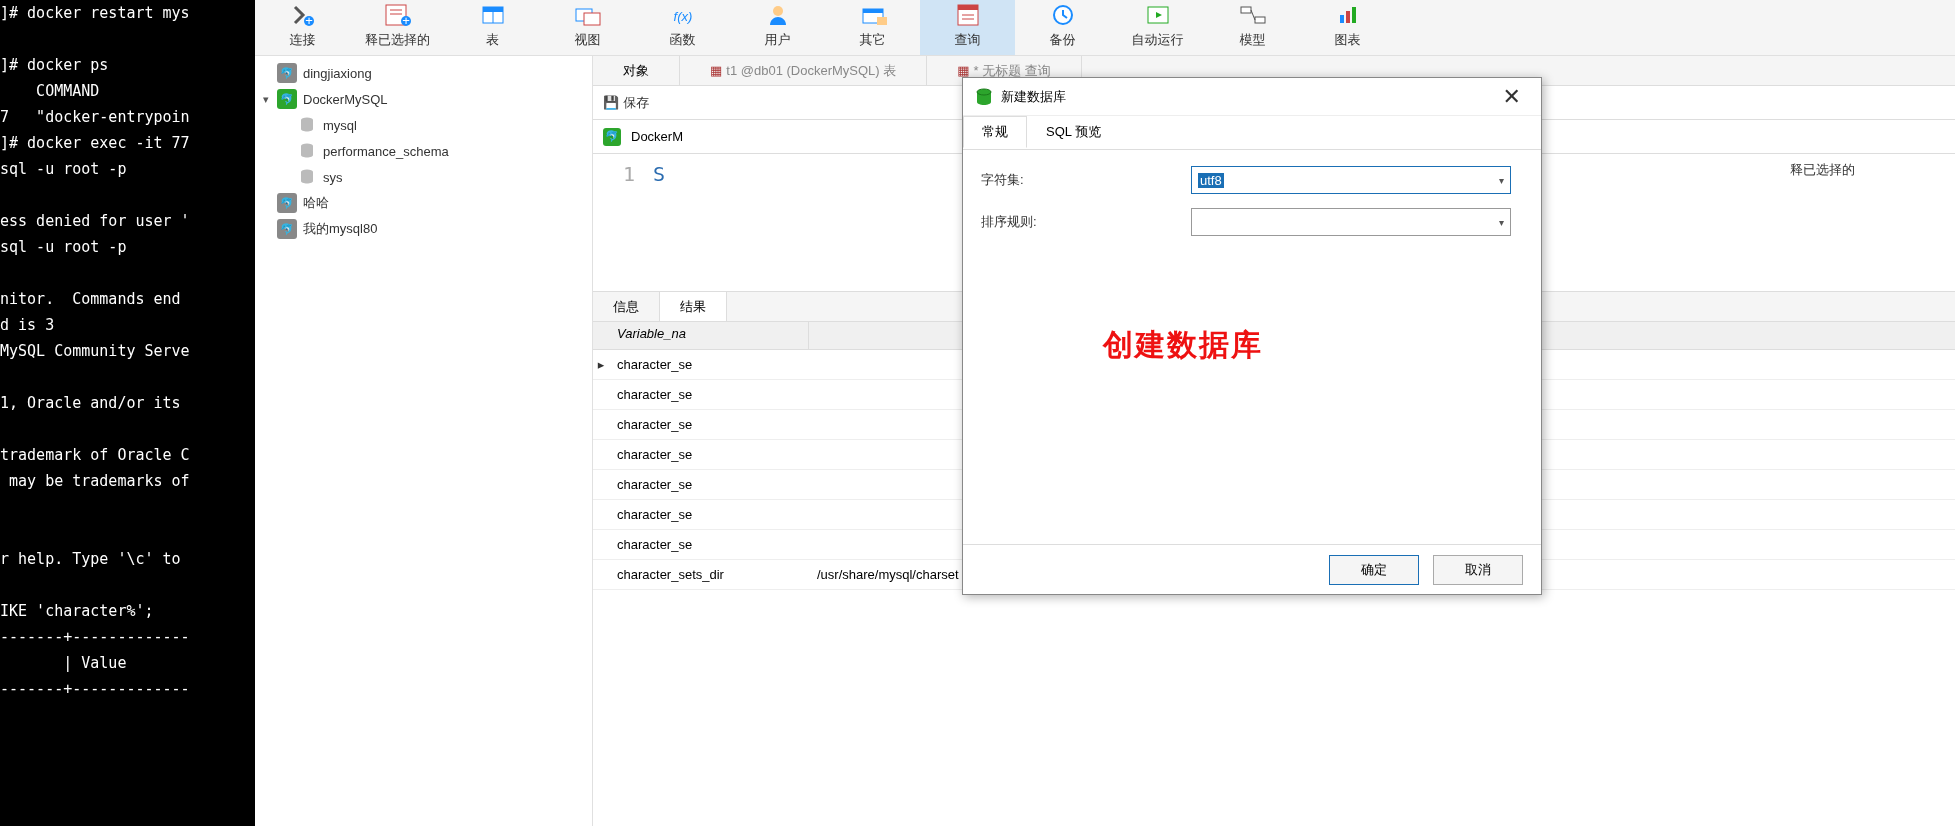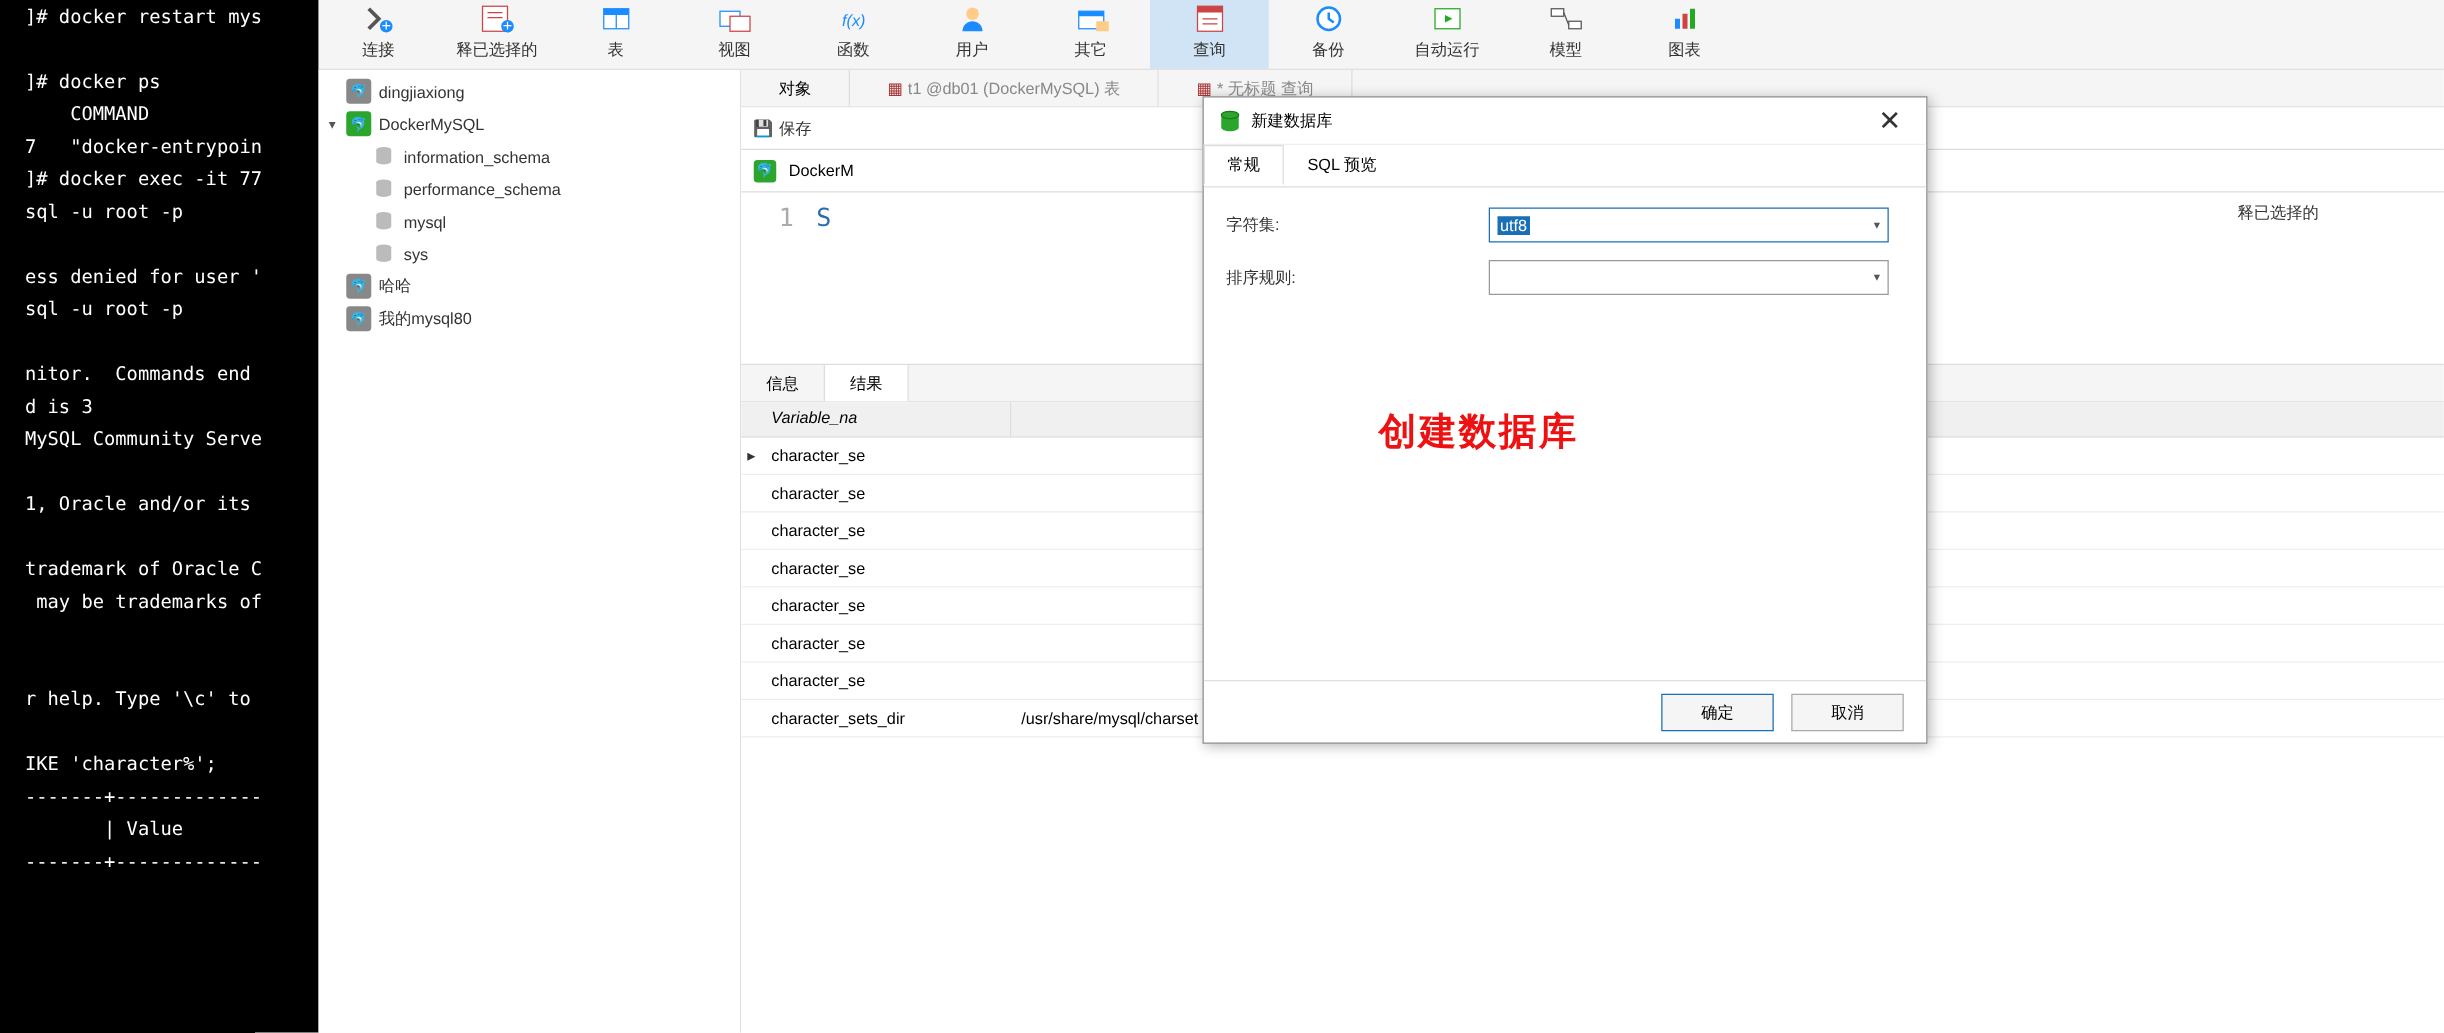--- a/index.html
+++ b/index.html
@@ -1,20 +1,20 @@
 <!DOCTYPE html>
 <html><head>
 <meta charset="utf-8">
 <style>
 * { margin: 0; padding: 0; box-sizing: border-box; font-family: "Microsoft YaHei", "Segoe UI", sans-serif; font-size: 13px; }
 body { background: #fff; overflow: hidden; }
 .app { display: flex; width: 1955px; height: 826px; position: relative; }
 
 
-.terminal { width: 255px; height: 100%; background: #000; color: #fff; font-family: "Consolas", monospace; font-size: 15px; line-height: 26px; padding: 0 20px; white-space: pre; overflow: hidden; }
+.terminal { width: 255px; height: 100%; background: #000; color: #fff; font-family: "Consolas", monospace; font-size: 15px; line-height: 26px; padding: 0 0; white-space: pre; overflow: hidden; }
 
 
 .navicat { flex: 1; display: flex; flex-direction: column; background: #f5f5f5; position: relative; }
 
 
 .toolbar { display: flex; height: 56px; background: #f5f5f5; border-bottom: 1px solid #e0e0e0; }
 .tool-btn { width: 95px; display: flex; flex-direction: column; align-items: center; justify-content: flex-end; padding-bottom: 6px; color: #333; cursor: pointer; }
 .tool-btn .ico { width: 36px; height: 28px; display: flex; align-items: center; justify-content: center; position: relative; }
 .tool-btn.active { background: #d0e4f5; }
 .tool-label { font-size: 13px; margin-top: 2px; }
@@ -253,41 +253,31 @@
             <span class="tree-label">DockerMySQL</span>
           </div>
           <div class="tree-item level2">
             <span class="tree-chevron"></span>
             <span class="tree-ico db">
               <svg width="18" height="18" viewBox="0 0 18 18">
                 <ellipse cx="9" cy="4" rx="6" ry="2.5" fill="#bbb"></ellipse>
                 <path d="M3 4v9c0 1.4 2.7 2.5 6 2.5s6-1.1 6-2.5V4" fill="#bbb"></path>
               </svg>
             </span>
-            <span class="tree-label">information_schema</span>
+            <span class="tree-label">mysql</span>
           </div>
           <div class="tree-item level2">
             <span class="tree-chevron"></span>
             <span class="tree-ico db">
               <svg width="18" height="18" viewBox="0 0 18 18">
                 <ellipse cx="9" cy="4" rx="6" ry="2.5" fill="#bbb"></ellipse>
                 <path d="M3 4v9c0 1.4 2.7 2.5 6 2.5s6-1.1 6-2.5V4" fill="#bbb"></path>
               </svg>
             </span>
             <span class="tree-label">performance_schema</span>
-          </div>
-          <div class="tree-item level2">
-            <span class="tree-chevron"></span>
-            <span class="tree-ico db">
-              <svg width="18" height="18" viewBox="0 0 18 18">
-                <ellipse cx="9" cy="4" rx="6" ry="2.5" fill="#bbb"></ellipse>
-                <path d="M3 4v9c0 1.4 2.7 2.5 6 2.5s6-1.1 6-2.5V4" fill="#bbb"></path>
-              </svg>
-            </span>
-            <span class="tree-label">mysql</span>
           </div>
           <div class="tree-item level2">
             <span class="tree-chevron"></span>
             <span class="tree-ico db">
               <svg width="18" height="18" viewBox="0 0 18 18">
                 <ellipse cx="9" cy="4" rx="6" ry="2.5" fill="#bbb"></ellipse>
                 <path d="M3 4v9c0 1.4 2.7 2.5 6 2.5s6-1.1 6-2.5V4" fill="#bbb"></path>
               </svg>
             </span>
             <span class="tree-label">sys</span>

